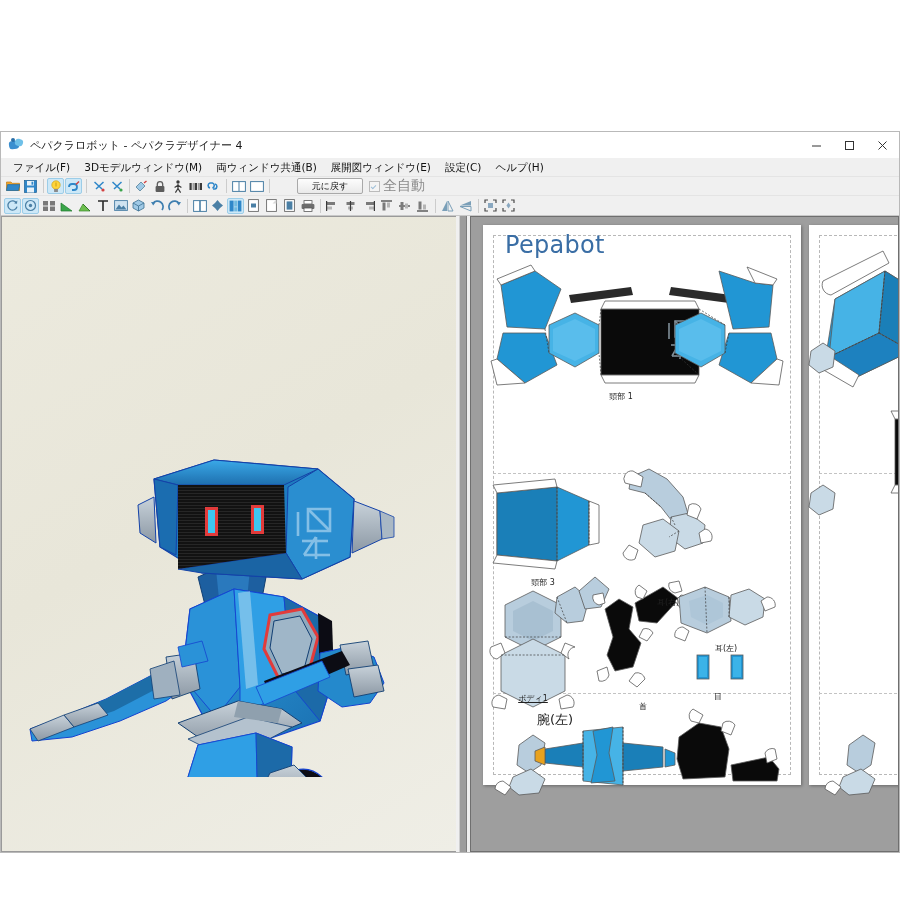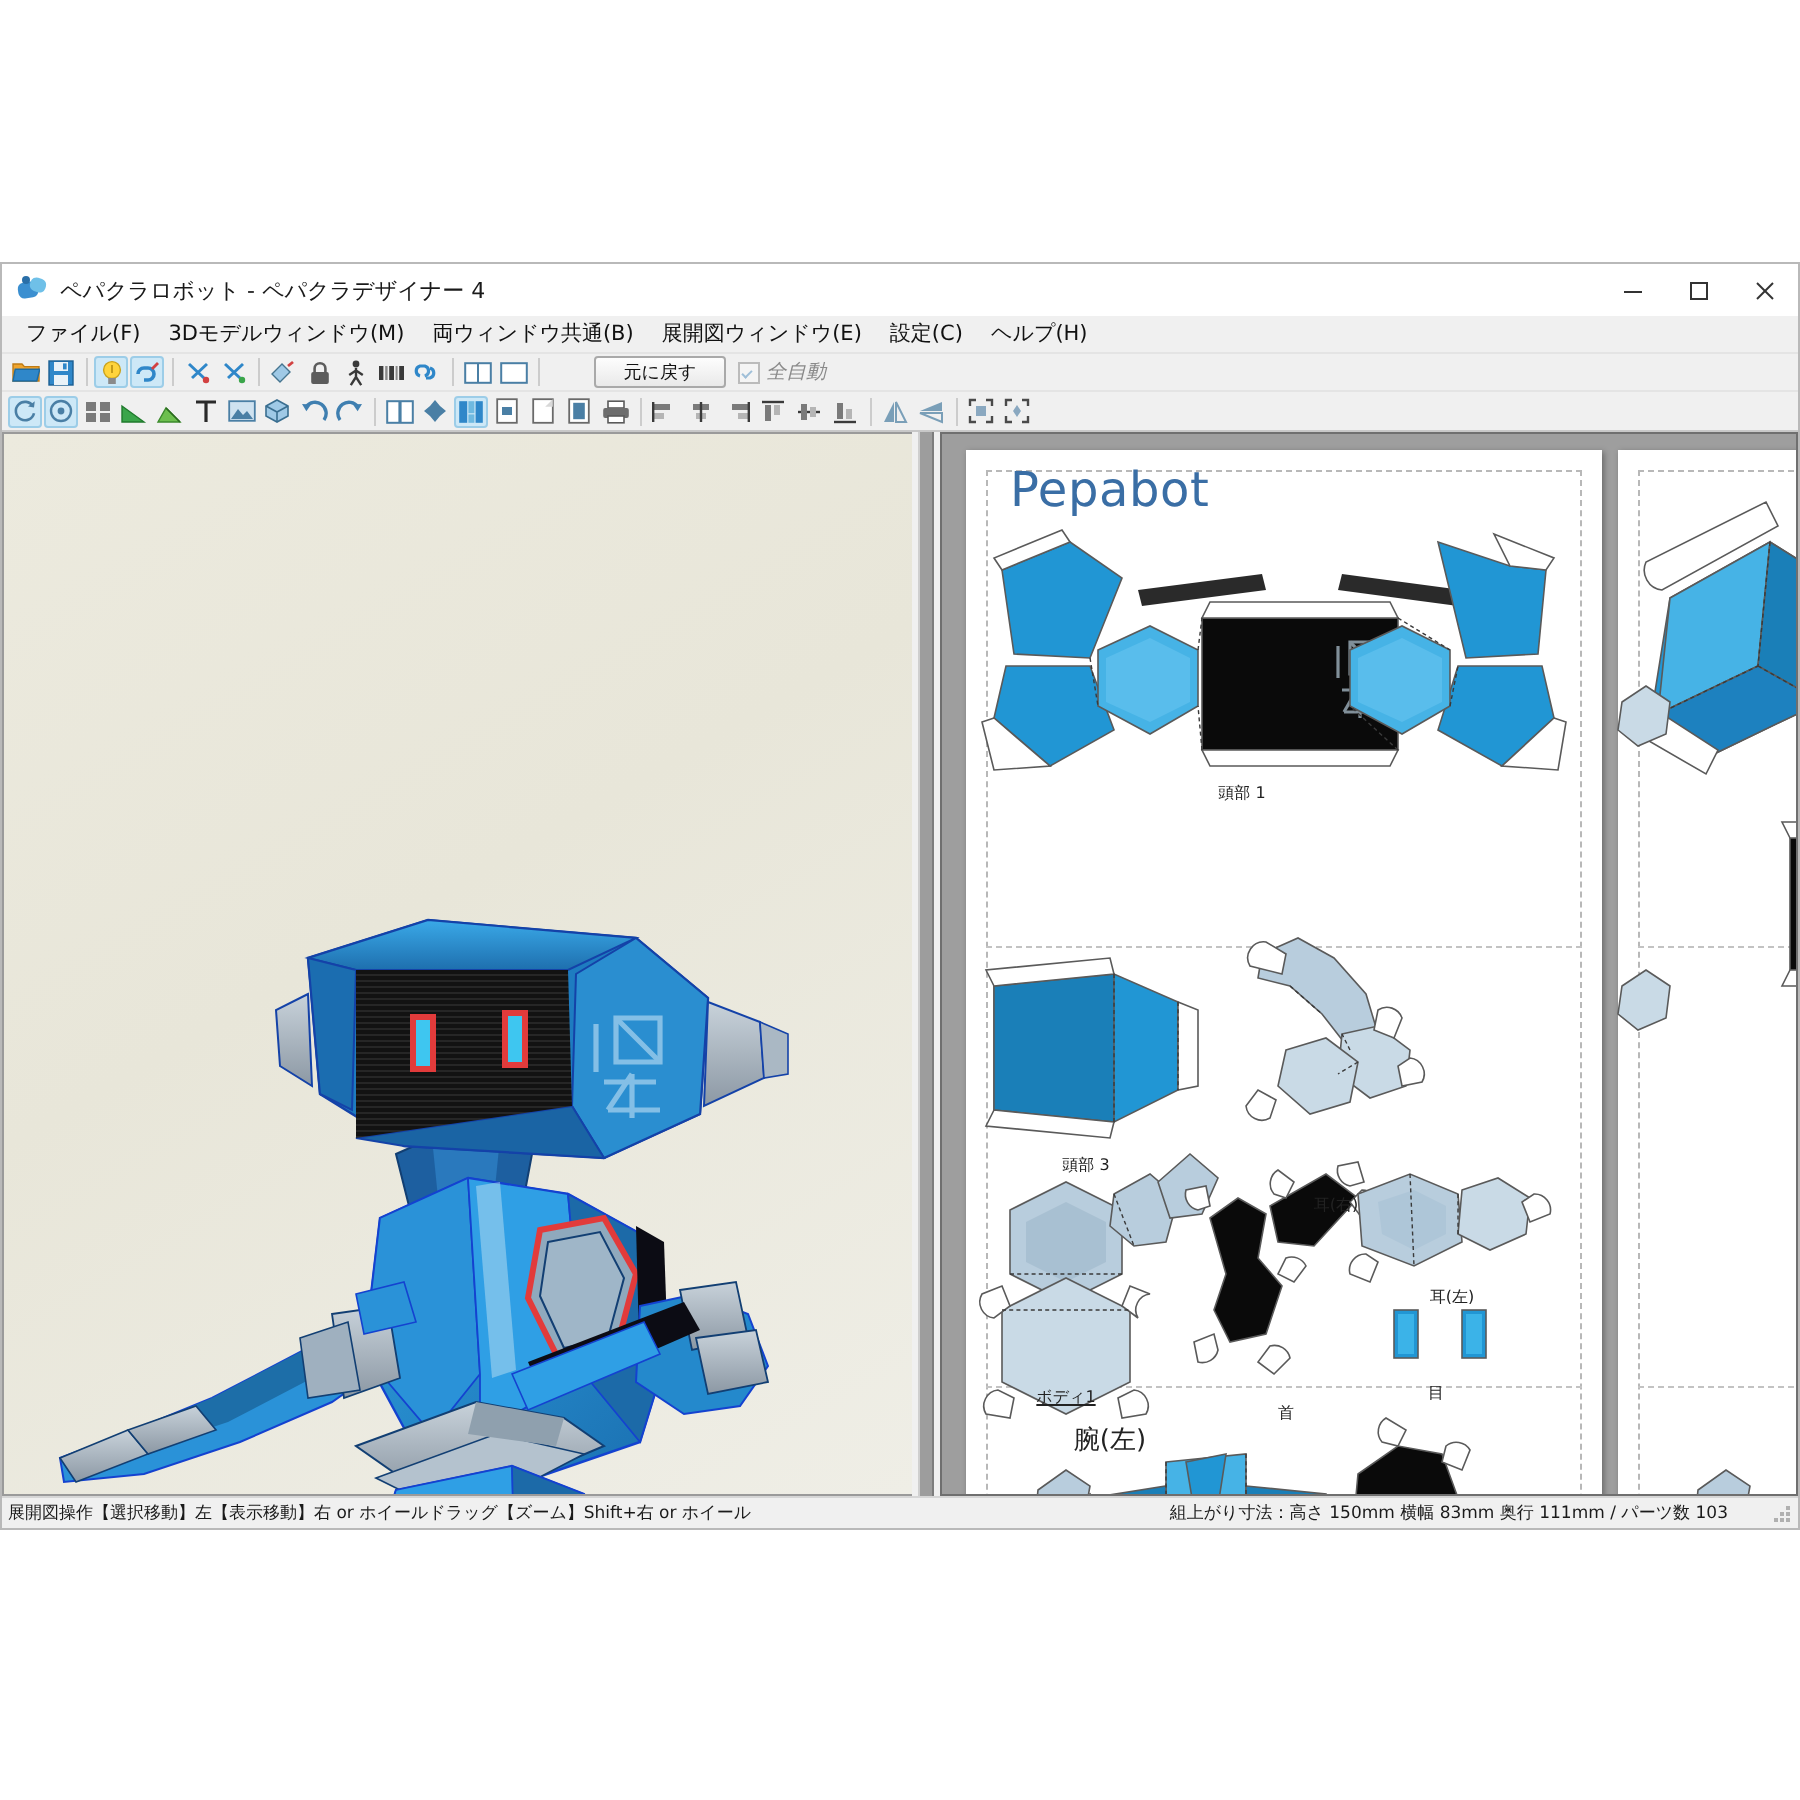--- a/index.html
+++ b/index.html
@@ -6,21 +6,21 @@
   body{
     width:900px;height:900px;
     background:#ffffff;
     font-family:"DejaVu Sans","Liberation Sans",sans-serif;
     overflow:hidden;
   }
   #root{position:relative;width:900px;height:900px;}
 
   
   .window{
-    position:absolute;left:0;top:131px;width:900px;height:634px;
+    position:absolute;left:0;top:131px;width:900px;height:722px;
     background:#f9a8d4;
     border:1px solid #b9b9b9;
     box-sizing:border-box;
     display:flex;flex-direction:column;
   }
   .titlebar{
     height:26px;flex:0 0 26px;background:#ffffff;
     display:flex;align-items:center;
     border-bottom:1px solid #f0f0f0;
   }
@@ -56,21 +56,21 @@
   }
   .tbtn.on{background:#cde8f7;border-color:#9ccde8;}
   .tsep{width:1px;height:14px;background:#cccccc;margin:0 3px;flex:0 0 1px;}
   .undo-btn{
     height:14px;min-width:50px;padding:0 7px;margin:0 4px 0 24px;
     background:linear-gradient(#fdfdfd,#e9e9e9);
     border:1px solid #a9a9a9;border-radius:2px;
     font-size:9px;color:#111;display:flex;align-items:center;justify-content:center;
     white-space:nowrap;
   }
-  .autochk{display:flex;align-items:center;gap:3px;font-size:10px;color:#8a8a8a;white-space:nowrap;margin-left:2px;font-style:italic;}
+  .autochk{display:flex;align-items:center;gap:3px;font-size:14px;color:#8a8a8a;white-space:nowrap;margin-left:2px;}
   .autochk .box{width:9px;height:9px;border:1px solid #bbb;background:#f4f4f4;position:relative;}
   .autochk .box::after{content:"";position:absolute;left:1px;top:3px;width:4px;height:2px;border-left:1.5px solid #9fbfd8;border-bottom:1.5px solid #9fbfd8;transform:rotate(-45deg);}
 
   
   .content{flex:1 1 auto;display:flex;min-height:0;background:#f0f0f0;}
   .pane3d{
     width:455px;flex:0 0 455px;
     background:linear-gradient(150deg,#eceade 0%,#e8e6d9 45%,#efeee6 100%);
     position:relative;overflow:hidden;
     border:1px solid #9a9a9a;border-right:none;box-sizing:border-box;
@@ -747,31 +747,15 @@
             <path d="M208 522 L256 516 L260 544 L208 548z" class="f-blue st-out"></path>
             <path d="M208 530 L256 526 L258 542 L208 544z" class="f-blue-d st-out"></path>
             <path d="M262 524 L292 520 L294 546 L262 548z" class="f-blue-l st-out"></path>
           </svg>
 
         </div>
 
       </div>
     </div>
 
-    <div class="statusbar">
-      <div class="st-left">展開図操作【選択移動】左【表示移動】右 or ホイールドラッグ【ズーム】Shift+右 or ホイール</div>
-      <div class="st-right">組上がり寸法：高さ 150mm 横幅 83mm 奥行 111mm / パーツ数 103</div>
-      <div class="grip">
-        <svg width="13" height="13" viewBox="0 0 13 13">
-          <g fill="#b0b0b0">
-            <rect x="9" y="9" width="2" height="2"></rect>
-              <rect x="6" y="9" width="2" height="2"></rect>
-            <rect x="9" y="6" width="2" height="2"></rect>
-              <rect x="3" y="9" width="2" height="2"></rect>
-            <rect x="6" y="6" width="2" height="2"></rect>
-              <rect x="9" y="3" width="2" height="2"></rect>
-          </g>
-        </svg>
-      </div>
-    </div>
 
   </div>
 </div>
 
 </body></html>

